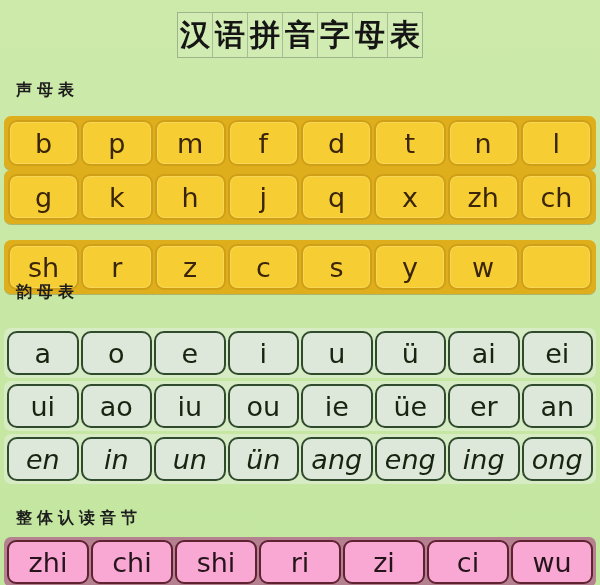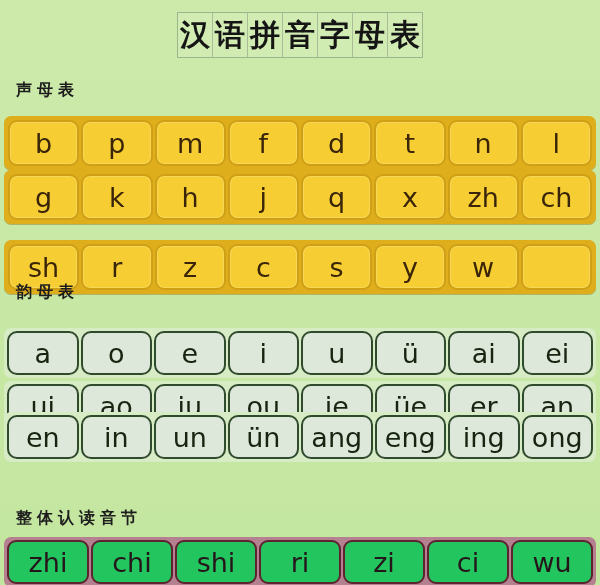--- a/index.html
+++ b/index.html
@@ -87,21 +87,21 @@
   .row-strip.amber.r2 { top: 170px; }
   .row-strip.amber.r3 { top: 240px; }
 
   
   .row-strip.mint {
     background: #d7ebc4;
     padding: 3px 2px;
   }
   .row-strip.mint.r1 { top: 328px; }
   .row-strip.mint.r2 { top: 381px; }
-  .row-strip.mint.r3 { top: 412px; }
+  .row-strip.mint.r3 { top: 434px; font-style: italic; }
 
   
   .row-strip.rose {
     background: #b58090;
     padding: 3px 2px;
     top: 537px;
   }
 
   
   .cell {
@@ -128,21 +128,21 @@
 
   .cell.mint {
     background: #dde7da;
     border: 2px solid #2f4a2c;
     color: #17240f;
     height: 44px;
     border-radius: 10px;
   }
 
   .cell.rose {
-    background: #22c55e;
+    background: #f9a8d4;
     border: 2px solid #5e2230;
     color: #25141a;
     height: 44px;
     border-radius: 9px;
   }
 
   
   .cell::before {
     content: "";
     display: none;

